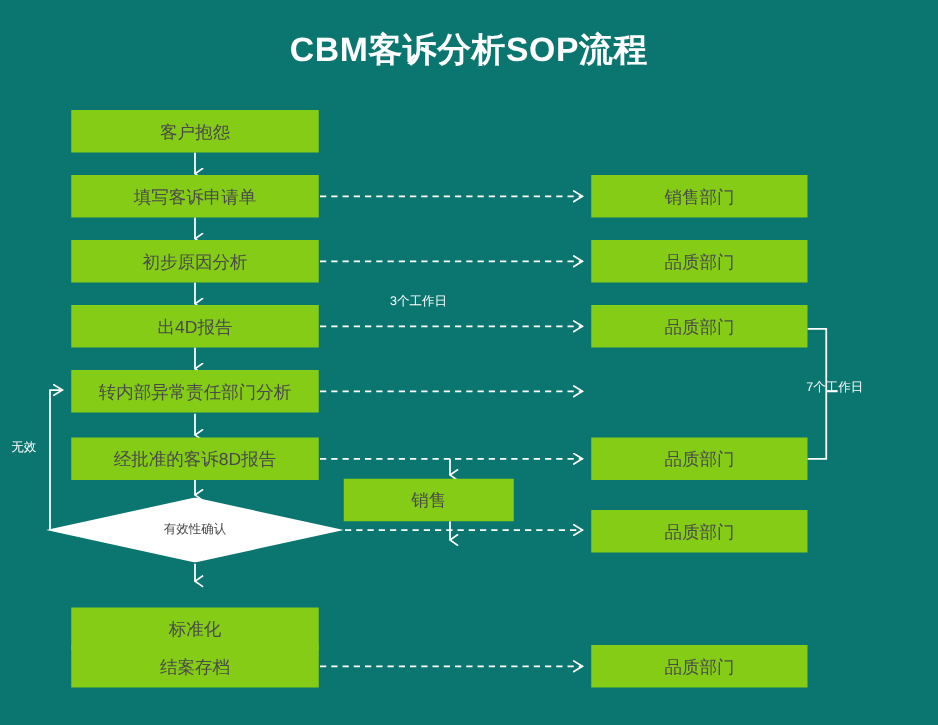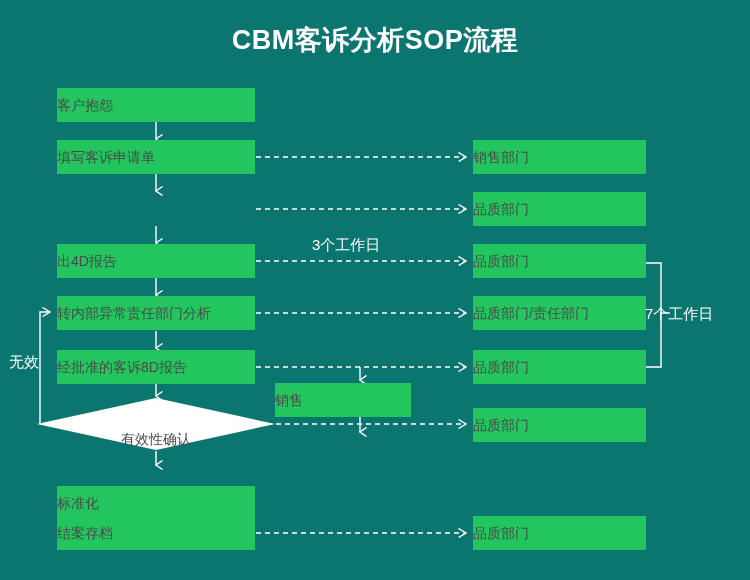--- a/index.html
+++ b/index.html
@@ -32,24 +32,25 @@
     top: 22px;
     width: 750px;
     text-align: center;
     color: #ffffff;
     font-size: 27px;
     font-weight: bold;
     letter-spacing: 0.5px;
   }
   .node {
     position: absolute;
-    background: #22c55e;
+    background: #84cc16;
     color: #4a4a4a;
     display: flex;
     align-items: center;
+    justify-content: center;
     font-size: 14px;
     line-height: 1;
     box-sizing: border-box;
   }
   .node-left {
     left: 57px;
     width: 198px;
     height: 34px;
   }
   .node-right {
@@ -65,35 +66,34 @@
   .diamond-wrap {
     position: absolute;
     left: 37px;
     top: 398px;
     width: 238px;
     height: 52px;
   }
   .diamond-label {
     position: absolute;
     left: 0;
-    top: 16px;
+    top: 0;
     width: 238px;
     height: 52px;
     display: flex;
     align-items: center;
     justify-content: center;
     color: #4a4a4a;
-    font-size: 14px;
+    font-size: 10px;
     line-height: 1;
-    font-family: Liberation Mono, monospace;
   }
   .edge-label {
     position: absolute;
     color: #ffffff;
-    font-size: 15px;
+    font-size: 10px;
     line-height: 1;
     white-space: nowrap;
   }
   .lbl-3days { left: 312px; top: 237px; }
   .lbl-7days { left: 645px; top: 306px; }
   .lbl-invalid { left: 9px; top: 354px; }
 </style>
 </head>
 <body>
 
@@ -148,20 +148,23 @@
       <line x1="661" y1="313" x2="670" y2="313"></line>
     </g>
   </svg>
 
   <div class="node node-left" style="top:88px">
       <span>客户抱怨</span>
     </div>
   <div class="node node-left" style="top:140px">
       <span>填写客诉申请单</span>
     </div>
+  <div class="node node-left" style="top:192px">
+      <span>初步原因分析</span>
+    </div>
   <div class="node node-left" style="top:244px">
       <span>出4D报告</span>
     </div>
   <div class="node node-left" style="top:296px">
       <span>转内部异常责任部门分析</span>
     </div>
   <div class="node node-left" style="top:350px">
       <span>经批准的客诉8D报告</span>
     </div>
 
@@ -181,23 +184,20 @@
 
   <div class="node node-right" style="top:140px">
       <span>销售部门</span>
     </div>
   <div class="node node-right" style="top:192px">
       <span>品质部门</span>
     </div>
   <div class="node node-right" style="top:244px">
       <span>品质部门</span>
     </div>
-  <div class="node node-right" style="top:296px">
-      <span>品质部门/责任部门</span>
-    </div>
   <div class="node node-right" style="top:350px">
       <span>品质部门</span>
     </div>
   <div class="node node-right" style="top:408px">
       <span>品质部门</span>
     </div>
   <div class="node node-right" style="top:516px">
       <span>品质部门</span>
     </div>
 

